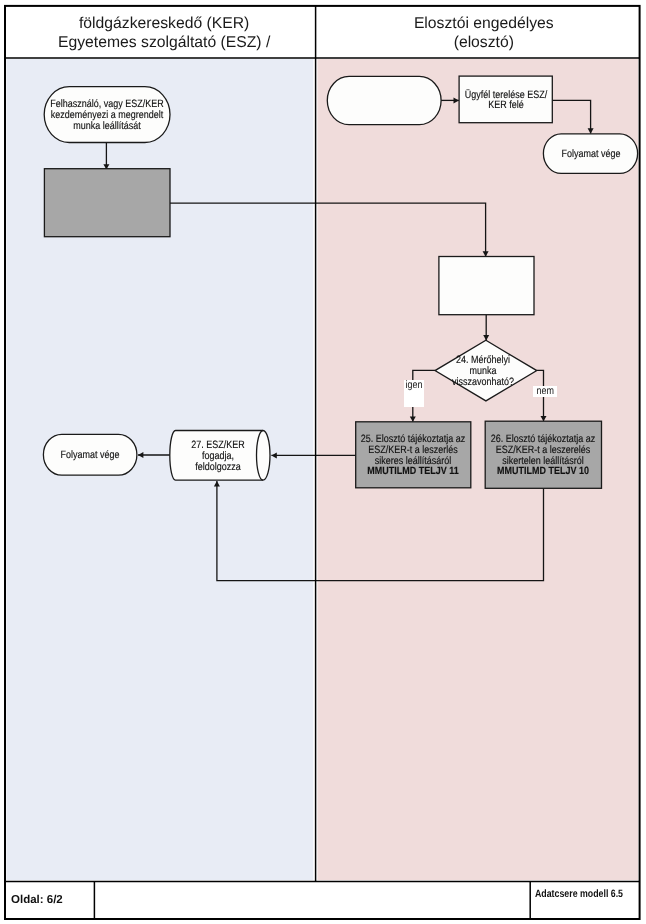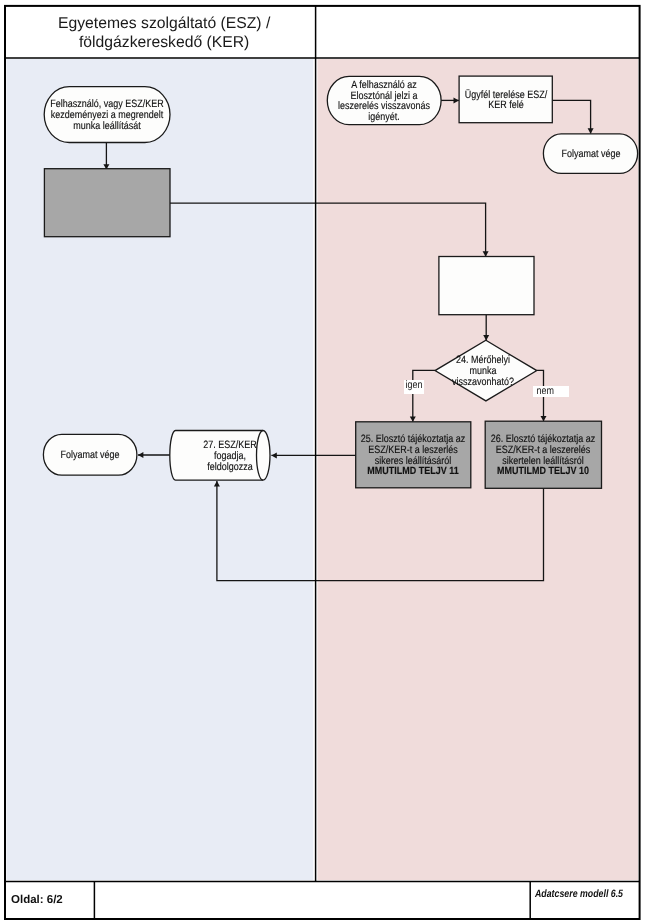--- a/index.html
+++ b/index.html
@@ -29,21 +29,21 @@
 
   .elbl{position:absolute;background:#ffffff;font-size:10.6px;line-height:11.3px;
         color:#161616;white-space:nowrap;text-align:center;}
   .elbl span{display:inline-block;transform:scaleX(0.848);transform-origin:center;}
 
   .foot-left{position:absolute;left:11.0px;top:894.1px;font-size:11.5px;font-weight:bold;color:#111;}
   .foot-center{position:absolute;left:147.3px;top:894.0px;font-size:13.65px;font-weight:bold;color:#111;white-space:nowrap;}
   .foot-right{position:absolute;left:535.4px;top:887.7px;color:#111;}
   .fm1,.fm2{line-height:13.5px;white-space:nowrap;}
   .fm1 span,.fm2 span{display:inline-block;transform:scaleX(0.823);transform-origin:left center;}
-  .fm1{font-size:10.7px;font-weight:bold;font-style:italic;}
+  .fm1{font-size:10.7px;font-weight:bold;}
   .fm2{font-size:10.9px;padding-left:1.2px;margin-top:44px;}
 </style>
 </head>
 <body>
 
 <div id="root">
 <svg id="diagram" viewBox="0 0 646 924" width="646" height="924" xmlns="http://www.w3.org/2000/svg">
  <g>
   <rect class="lane-l" x="6.4" y="59.0" width="306.90" height="821.20"></rect>
   <rect class="lane-r" x="317.40" y="59.0" width="320.60" height="821.20"></rect>
@@ -88,33 +88,31 @@
   <rect class="frame" x="5.00" y="5.90" width="634.60" height="913.10"></rect>
   <line class="divider" x1="5.00" y1="58.00" x2="639.60" y2="58.00" stroke-width="1.9"></line>
   <line class="divider" x1="315.60" y1="5.90" x2="315.60" y2="881.50"></line>
   <line class="divider" x1="5.00" y1="881.50" x2="639.60" y2="881.50" stroke-width="2.5"></line>
   <line class="divider" x1="94.40" y1="881.50" x2="94.40" y2="919.00"></line>
   <line class="divider" x1="530.20" y1="881.50" x2="530.20" y2="919.00"></line>
  </g>
 </svg>
 <div id="textlayer">
  <div class="lane-title-box" style="left:164.2px;top:14.0px;">
+  <div class="ltl">földgázkereskedő (KER)</div>
   <div class="ltl">Egyetemes szolgáltató (ESZ) /</div>
-  <div class="ltl">földgázkereskedő (KER)</div>
+ </div>
+ <div class="lane-title-box" style="left:483.8px;top:14.0px;">
+  <div class="ltl">Elosztói engedélyes</div>
+  <div class="ltl">(elosztó)</div>
  </div>
  <div class="ntxt" style="left:107.10px;top:99.38px;">
   <div class="tl">Felhasználó, vagy ESZ/KER</div>
   <div class="tl">kezdeményezi a megrendelt</div>
   <div class="tl">munka leállítását</div>
- </div>
- <div class="ntxt" style="left:384.20px;top:79.95px;">
-  <div class="tl">A felhasználó az</div>
-  <div class="tl">Elosztónál jelzi a</div>
-  <div class="tl">leszerelés visszavonás</div>
-  <div class="tl">igényét.</div>
  </div>
  <div class="ntxt" style="left:505.70px;top:89.55px;">
   <div class="tl">Ügyfél terelése ESZ/</div>
   <div class="tl">KER felé</div>
  </div>
  <div class="ntxt" style="left:590.50px;top:149.13px;">
   <div class="tl">Folyamat vége</div>
  </div>
  <div class="ntxt" style="left:483px;top:355.38px;">
   <div class="tl">24. Mérőhelyi</div>
@@ -126,29 +124,29 @@
   <div class="tl">ESZ/KER-t a leszerlés</div>
   <div class="tl">sikeres leállításáról</div>
   <div class="tl bold">MMUTILMD TELJV 11</div>
  </div>
  <div class="ntxt" style="left:543.35px;top:434.15px;">
   <div class="tl">26. Elosztó tájékoztatja az</div>
   <div class="tl">ESZ/KER-t a leszerelés</div>
   <div class="tl">sikertelen leállításról</div>
   <div class="tl bold">MMUTILMD TELJV 10</div>
  </div>
- <div class="ntxt" style="left:217.50px;top:440.07px;margin-left:12px;">
+ <div class="ntxt" style="left:217.50px;top:440.07px;">
   <div class="tl">27. ESZ/KER</div>
   <div class="tl">fogadja,</div>
   <div class="tl">feldolgozza</div>
  </div>
  <div class="ntxt" style="left:90.15px;top:450.27px;">
   <div class="tl">Folyamat vége</div>
  </div>
- <div class="elbl" style="left:404.0px;top:380.4px;width:19.8px;height:14px;"><span>igen</span></div>
- <div class="elbl" style="left:533.2px;top:386.2px;width:36px;height:11.3px;text-align:left;padding-left:1.8px;box-sizing:border-box;"><span>nem</span></div>
+ <div class="elbl" style="left:404.0px;top:380.4px;width:19.8px;height:27px;"><span>igen</span></div>
+ <div class="elbl" style="left:533.2px;top:386.2px;width:24px;height:11.3px;text-align:left;padding-left:1.8px;box-sizing:border-box;"><span>nem</span></div>
  <div class="foot-left">Oldal: 6/2</div>
  <div class="foot-right">
   <div class="fm1"><span>Adatcsere modell 6.5</span></div>
   <div class="fm2"><span>Dátum: 2018.07.19.</span></div>
  </div>
 </div>
 </div>
 
 </body></html>

